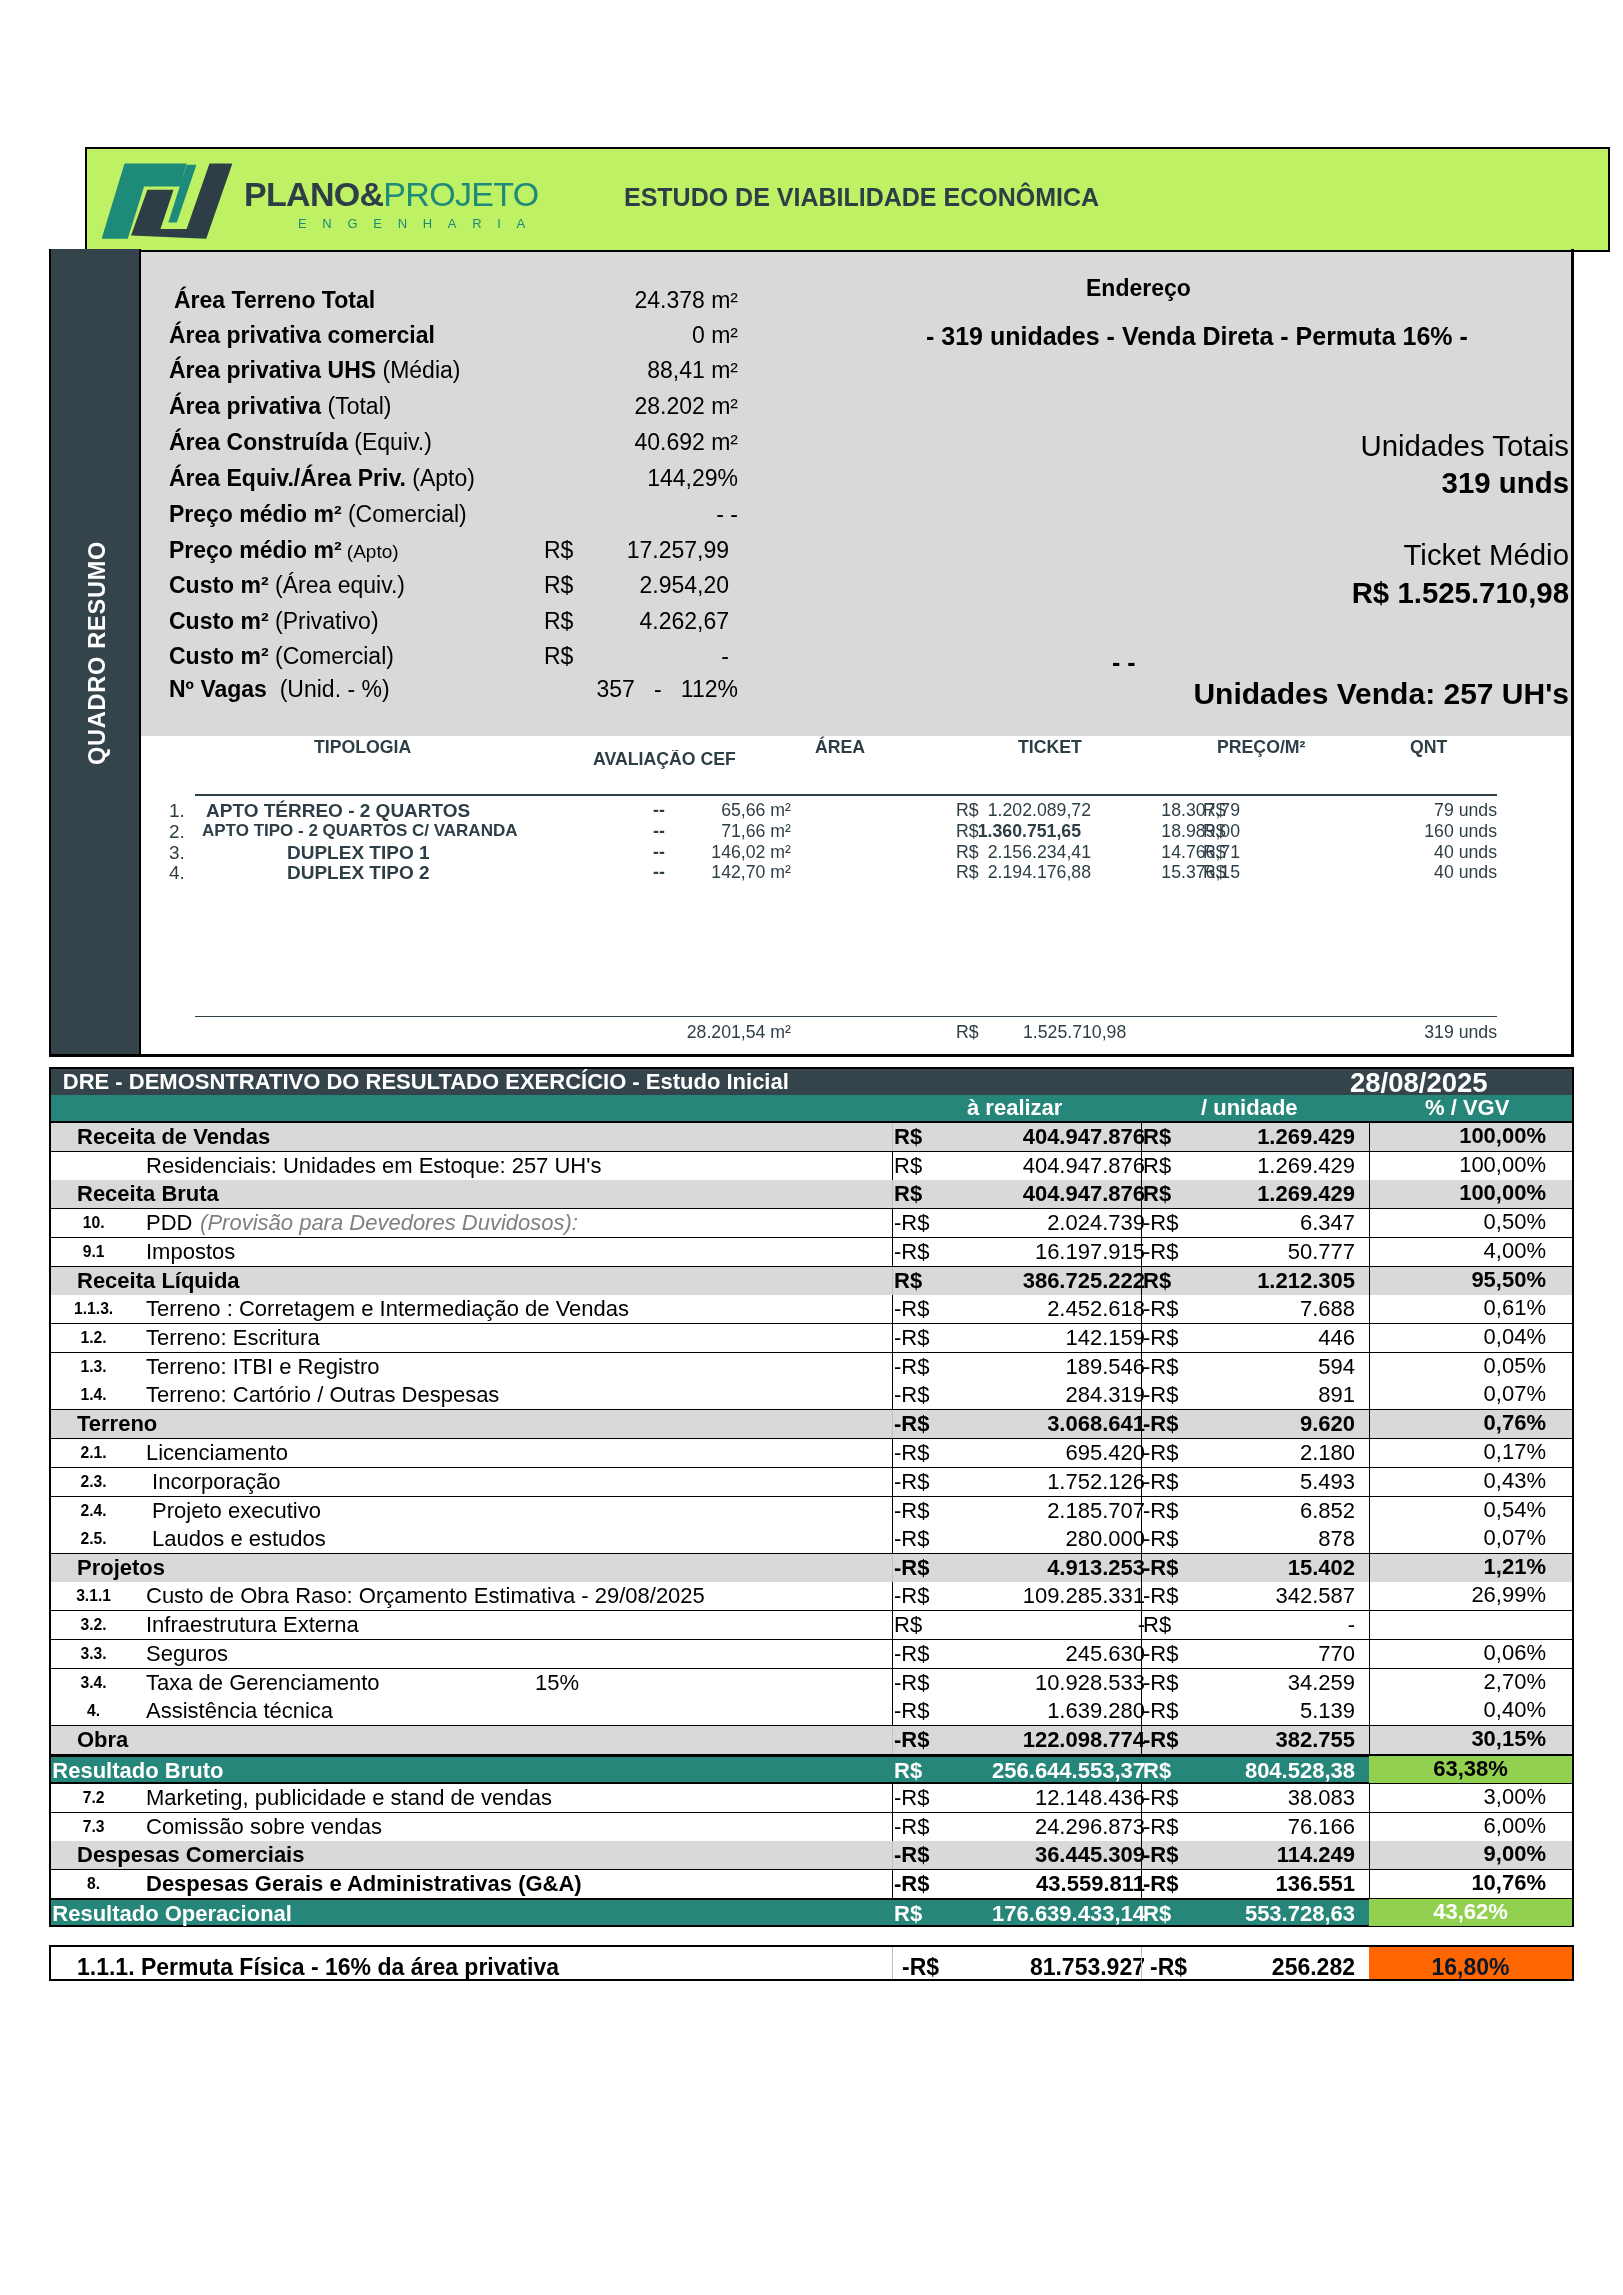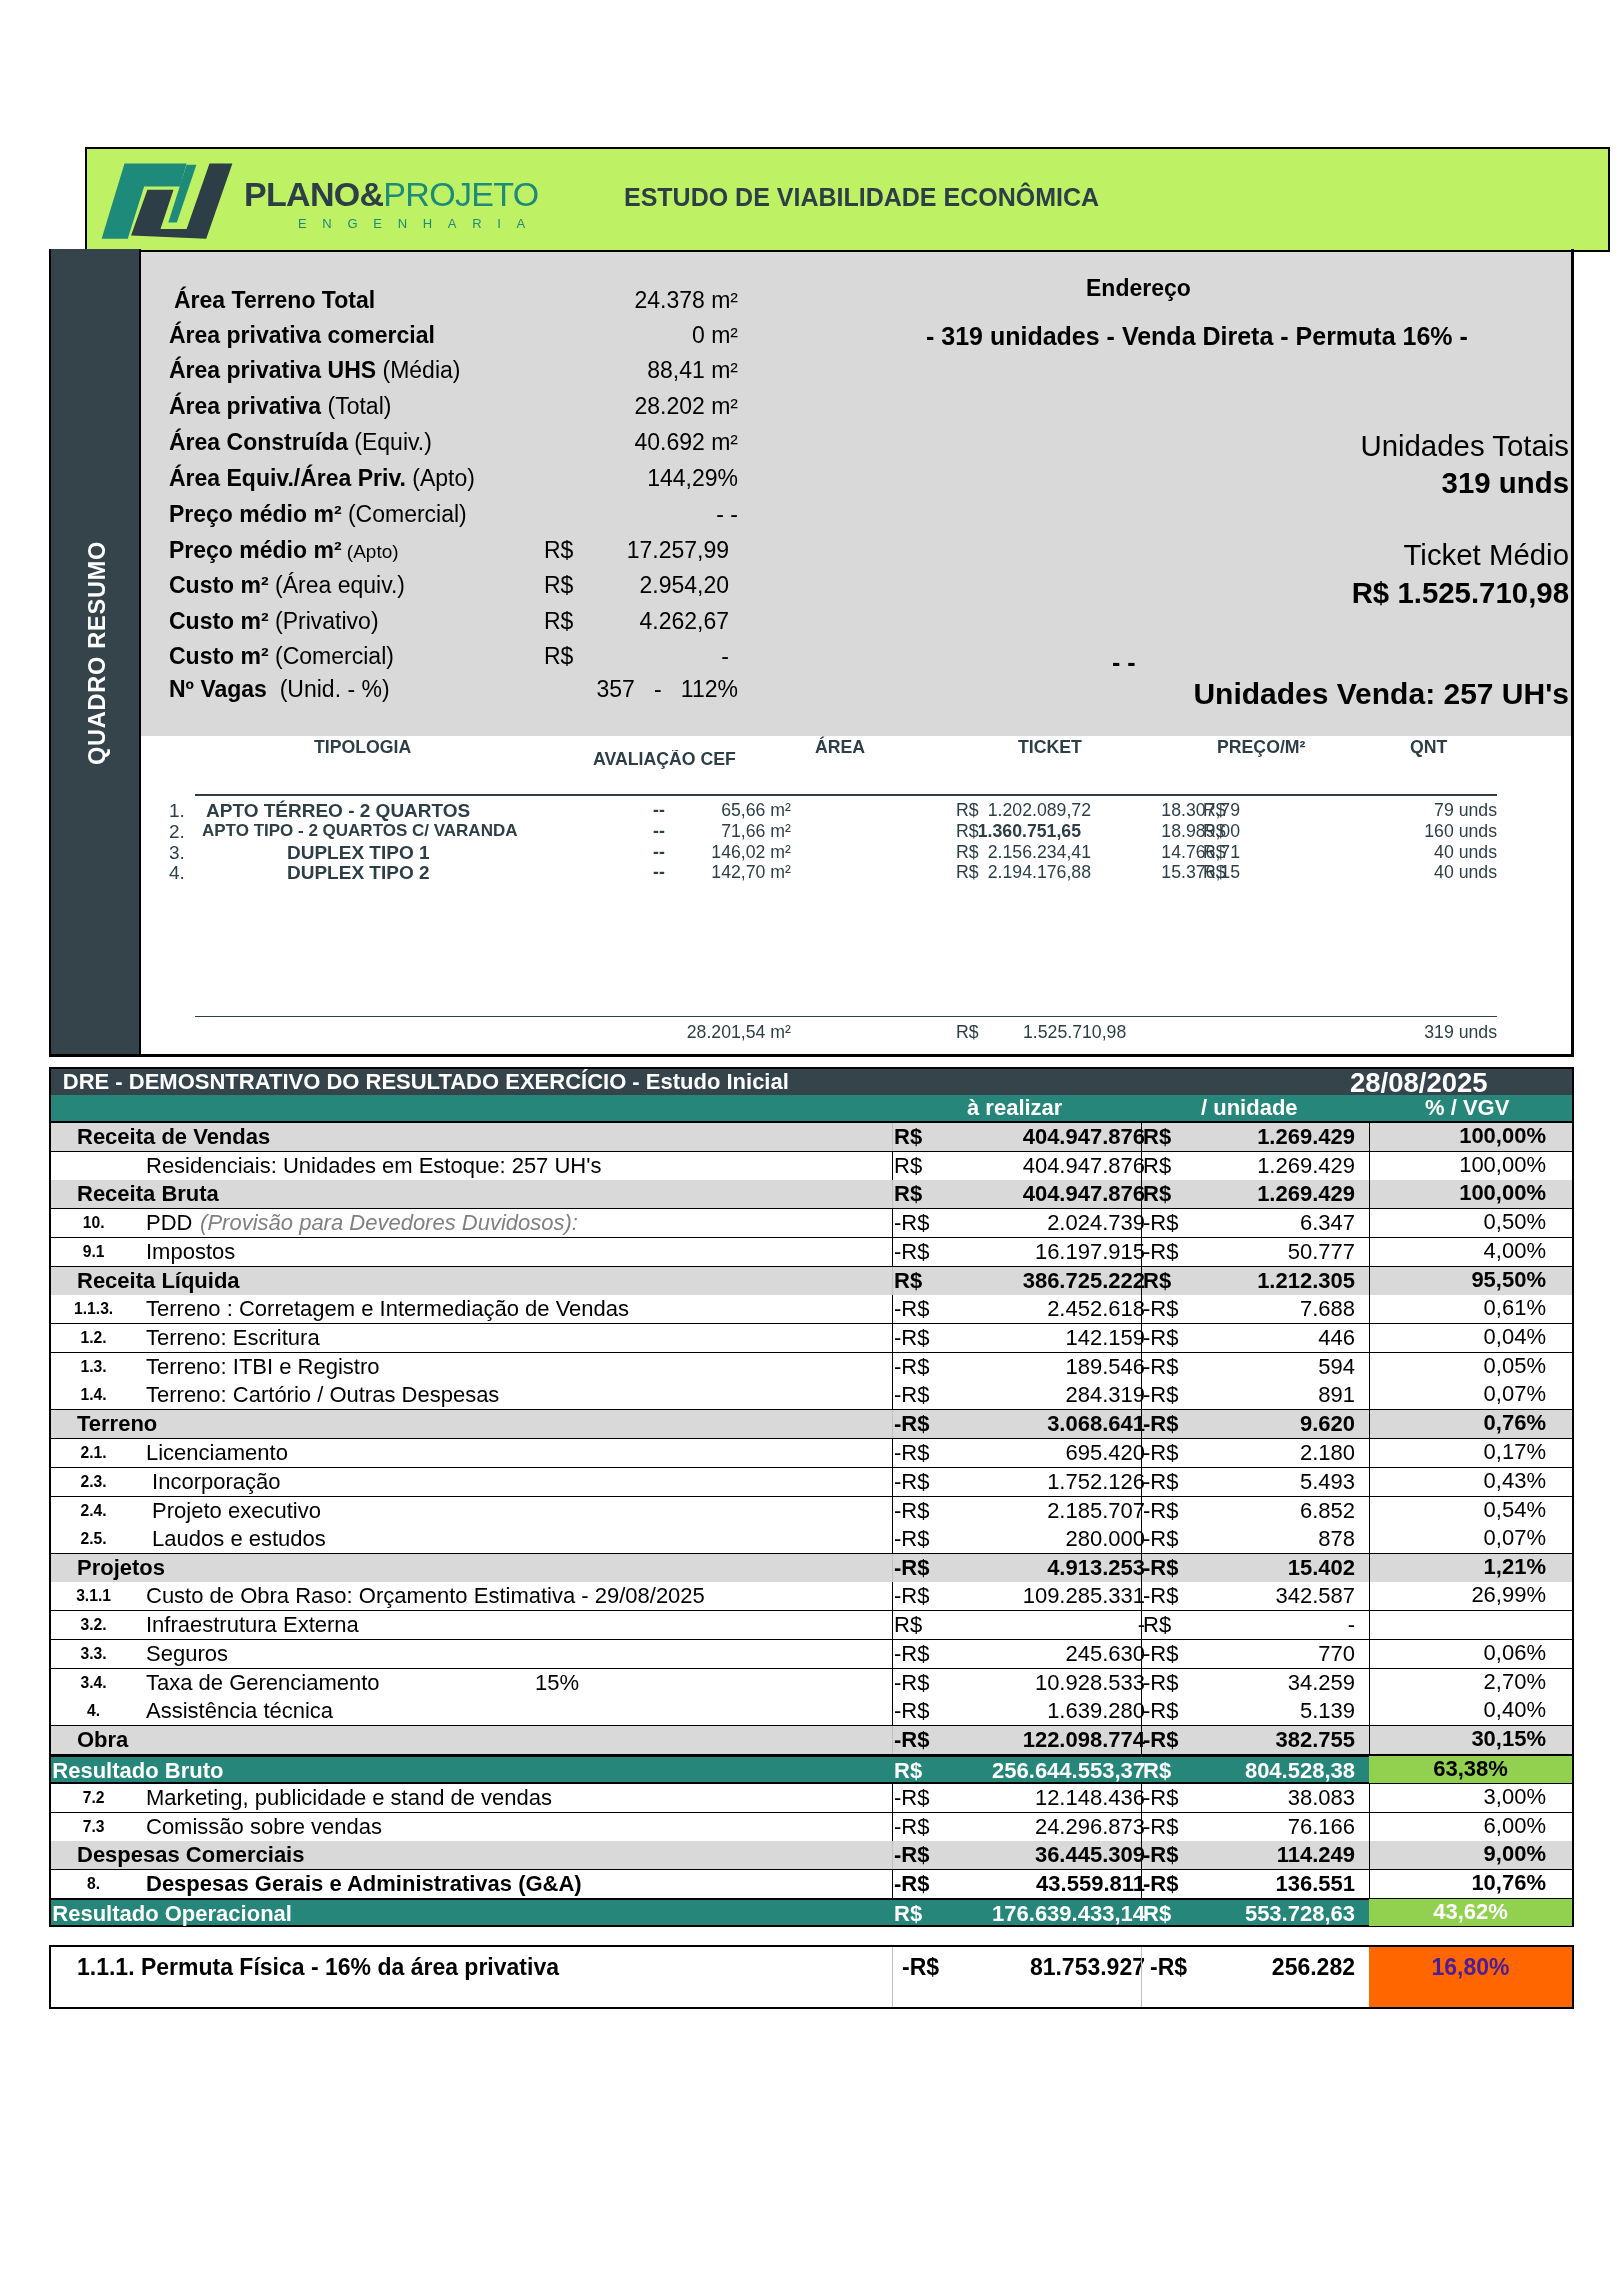--- a/index.html
+++ b/index.html
@@ -53,23 +53,23 @@
   .c-val1 { right:427px; text-align:right; }
   .c-cur2 { left:1092px; }
   .c-val2 { right:217px; text-align:right; }
   .c-pct { right:26px; text-align:right; }
   .vline { position:absolute; top:0; bottom:0; width:1.3px; background:#000; }
   .dre-row .pctcell { position:absolute; top:-0.7px; bottom:-0.7px; left:1318px; right:0; }
   .res .pctcell { background:#92d050; }
   .res .pctcell span { position:static; display:block; text-align:center; line-height:26px; }
   .sub .vline.v1 { background:#bfbfbf; }
 
-  #permuta { position:absolute; left:49px; top:1945px; width:1525px; height:64px; border:2.6px solid #000; box-sizing:border-box; font-size:23px; font-weight:bold; background:#fff; }
+  #permuta { position:absolute; left:49px; top:1945px; width:1525px; height:36px; border:2.6px solid #000; box-sizing:border-box; font-size:23px; font-weight:bold; background:#fff; }
   #permuta span { position:absolute; top:0; line-height:41px; white-space:nowrap; }
-  #permuta .pctcell { position:absolute; top:0; bottom:0; left:1318px; right:0; background:#ff6600; color:#4c1d95; }
+  #permuta .pctcell { position:absolute; top:0; bottom:0; left:1318px; right:0; background:#ff6600; color:#0f172a; }
   #permuta .pctcell span { position:static; display:block; text-align:center; line-height:41px; }
 </style>
 </head>
 <body>
 
 <div id="header">
   <svg id="logo" viewBox="0 0 220 130">
     <polygon points="10,125 45,10 140,10 130,45 75,45 50,125" fill="#1e8a7a"></polygon>
     <polygon points="55,120 80,50 120,50 100,110 140,110 175,10 210,10 170,125" fill="#2d3e46"></polygon>
     <polygon points="85,60 110,60 98,95 75,95" fill="#2d3e46"></polygon>

